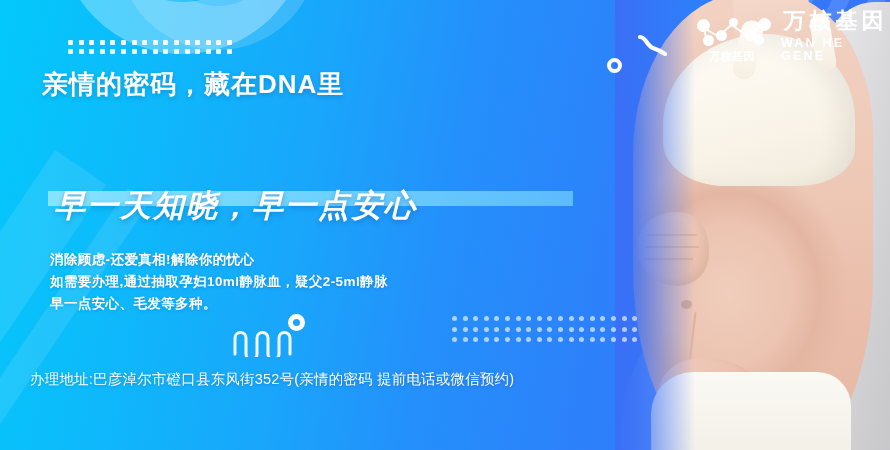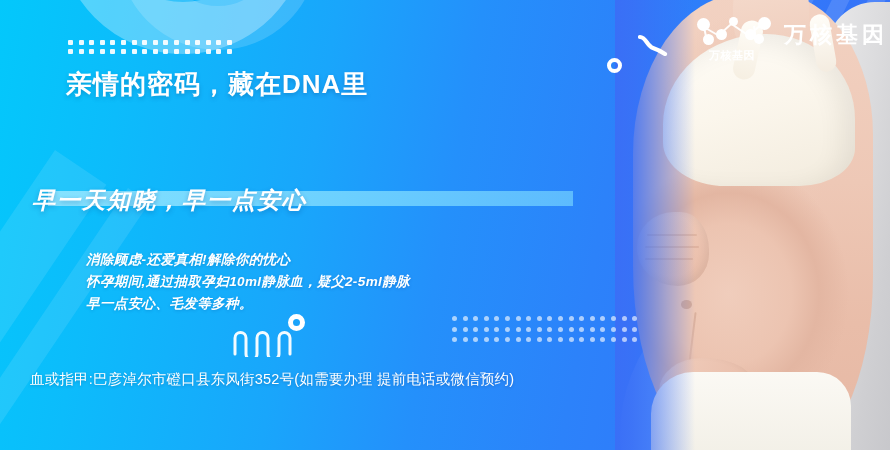--- a/index.html
+++ b/index.html
@@ -154,40 +154,39 @@
   #logo-mark .link{position:absolute;background:#fff;height:2px;transform-origin:left center;opacity:.95;}
   #logo-mark .mark-cn{
     position:absolute;left:0;bottom:-3px;width:80px;text-align:center;
     color:#fff;font-size:11px;font-weight:bold;letter-spacing:.5px;
   }
   #logo-text{display:flex;flex-direction:column;align-items:center;line-height:1;}
   #logo-cn{color:#fff;font-size:22px;font-weight:bold;letter-spacing:4px;}
   #logo-en{color:#fff;font-size:12.5px;font-weight:bold;letter-spacing:2.2px;margin-top:5px;}
 
   
-  #headline{position:absolute;left:66px;top:66px;}
+  #headline{position:absolute;left:42px;top:66px;}
   #headline .hl{
     color:#ffffff;font-size:26px;font-weight:bold;letter-spacing:1px;line-height:1.42;
     text-shadow:0 2px 4px rgba(0,60,120,.28);
     white-space:nowrap;
   }
 
   #subhead{
-    position:absolute;left:32px;top:185px;
-    color:#ffffff;font-size:23px;font-weight:bold;font-style:italic;
+    position:absolute;left:54px;top:185px;
+    color:#ffffff;font-size:31px;font-weight:bold;font-style:italic;
     letter-spacing:2px;white-space:nowrap;
     text-shadow:0 2px 5px rgba(0,60,130,.32);
   }
 
   #bodytext{
     position:absolute;left:50px;top:249px;
-    color:#ffffff;font-size:13.5px;font-weight:bold;font-style:italic;
+    color:#ffffff;font-size:13.5px;font-weight:bold;
     line-height:1.62;letter-spacing:.4px;white-space:nowrap;
     text-shadow:0 1px 3px rgba(0,60,130,.25);
-    margin-left:36px;
   }
 
   #address{
     position:absolute;left:30px;top:370px;
     color:#ffffff;font-size:14.5px;letter-spacing:.2px;white-space:nowrap;
     text-shadow:0 1px 3px rgba(0,50,110,.3);
   }
 
   #phone{
     position:absolute;left:618px;top:399px;
@@ -358,31 +357,32 @@
       <div class="node" style="left:24px;top:19px;width:11px;height:11px"></div>
       <div class="node" style="left:37px;top:7px;width:9px;height:9px"></div>
       <div class="node" style="left:53px;top:19px;width:11px;height:11px"></div>
       <div class="node" style="left:66px;top:7px;width:13px;height:13px"></div>
       <div class="node" style="left:11px;top:24px;width:11px;height:11px"></div>
       <div class="node" style="left:62px;top:24px;width:10px;height:10px"></div>
       <div class="mark-cn">万核基因</div>
     </div>
     <div id="logo-text">
       <div id="logo-cn">万核基因</div>
+      <div id="logo-en">WAN HE GENE</div>
     </div>
   </div>
 
   <div id="headline">
     <div class="hl">亲情的密码，藏在DNA里</div>
   </div>
 
   <div id="subhead">早一天知晓，早一点安心</div>
 
   <div id="bodytext">
     <div>消除顾虑-还爱真相!解除你的忧心</div>
-    <div>怀孕期间,通过抽取孕妇10ml静脉血，疑父2-5ml静脉</div>
+    <div>如需要办理,通过抽取孕妇10ml静脉血，疑父2-5ml静脉</div>
     <div>早一点安心、毛发等多种。</div>
   </div>
 
-  <div id="address">血或指甲:巴彦淖尔市磴口县东风街352号(如需要办理 提前电话或微信预约)</div>
+  <div id="address">办理地址:巴彦淖尔市磴口县东风街352号(亲情的密码 提前电话或微信预约)</div>
 
 
 </div>
 
 </body></html>

